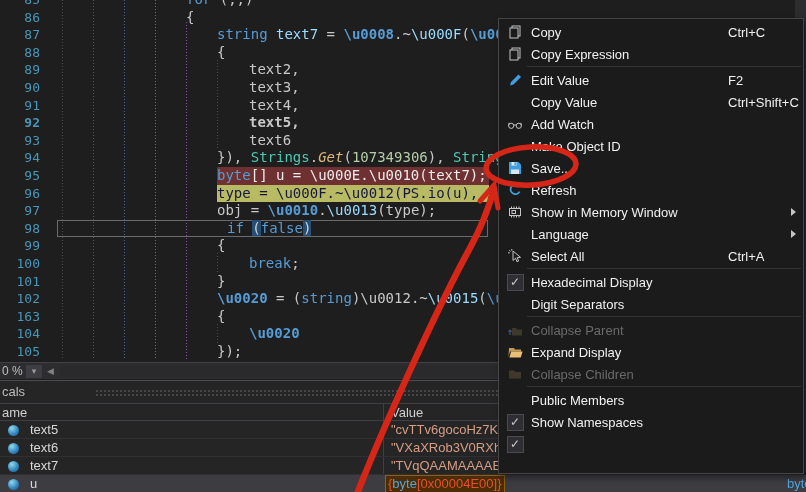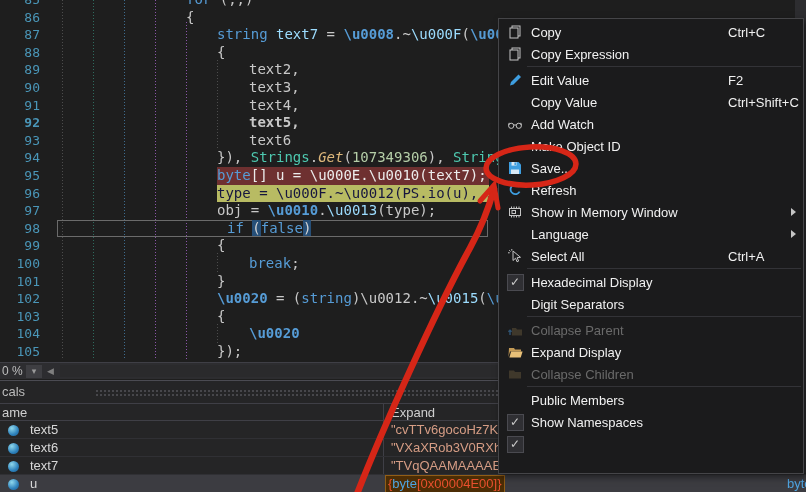--- a/index.html
+++ b/index.html
@@ -97,39 +97,39 @@
         <div class="cl" style="top: 131.8px;"><span class="ln">93</span><span class="ct" style="left: 249px;"><span class="tk-p">text6</span></span></div>
         <div class="cl" style="top: 149.4px;"><span class="ln">94</span><span class="ct" style="left: 217px;"><span class="tk-p">}), </span><span class="tk-t">Strings</span><span class="tk-p">.</span><span class="tk-m">Get</span><span class="tk-p">(</span><span class="tk-n">107349306</span><span class="tk-p">), </span><span class="tk-t">Strings</span></span></div>
         <div class="cl" style="top: 167px;"><span class="bar red"></span><span class="ln">95</span><span class="ct" style="left: 217px;"><span class="tk-k">byte</span><span class="tk-w">[] u = \u000E.\u0010(text7);</span></span></div>
         <div class="cl" style="top: 184.6px;"><span class="bar yellow"></span><span class="ln">96</span><span class="ct" style="left: 217px;"><span class="tk-d">type = \u000F.~\u0012(PS.io(u), Str</span></span></div>
         <div class="cl" style="top: 202.2px;"><span class="ln">97</span><span class="ct" style="left: 217px;"><span class="tk-p">obj = </span><span class="tk-kb">\u0010</span><span class="tk-p">.</span><span class="tk-i">\u0013</span><span class="tk-p">(type);</span></span></div>
         <div class="cl" style="top: 219.8px;"><span class="curbox"></span><span class="ln">98</span><span class="ct" style="left: 217px; margin-left: 10px;"><span class="tk-k">if</span><span class="tk-p"> </span><span class="tk-b">(</span><span class="tk-k">false</span><span class="tk-b">)</span></span></div>
         <div class="cl" style="top: 237.4px;"><span class="ln">99</span><span class="ct" style="left: 217px;"><span class="tk-p">{</span></span></div>
         <div class="cl" style="top: 255px;"><span class="ln">100</span><span class="ct" style="left: 249px;"><span class="tk-k">break</span><span class="tk-p">;</span></span></div>
         <div class="cl" style="top: 272.6px;"><span class="ln">101</span><span class="ct" style="left: 217px;"><span class="tk-p">}</span></span></div>
         <div class="cl" style="top: 290.2px;"><span class="ln">102</span><span class="ct" style="left: 217px;"><span class="tk-kb">\u0020</span><span class="tk-p"> = (</span><span class="tk-k">string</span><span class="tk-p">)</span><span class="tk-p">\u0012</span><span class="tk-p">.~</span><span class="tk-i">\u0015</span><span class="tk-p">(</span><span class="tk-k">\u0</span></span></div>
-        <div class="cl" style="top: 307.8px;"><span class="ln">103</span><span class="ct" style="left: 217px;"><span class="tk-p">{</span></span></div>
+        <div class="cl" style="top: 307.8px;"><span class="ln">163</span><span class="ct" style="left: 217px;"><span class="tk-p">{</span></span></div>
         <div class="cl" style="top: 325.4px;"><span class="ln">104</span><span class="ct" style="left: 249px;"><span class="tk-kb">\u0020</span></span></div>
         <div class="cl" style="top: 343px;"><span class="ln">105</span><span class="ct" style="left: 217px;"><span class="tk-p">});</span></span></div>
       </div>
   </div>
 
   <div class="hbar">
     <span class="zoomlbl">0 %</span>
     <span class="caret">▾</span>
     <span class="larr">◀</span>
     <span class="track"></span>
   </div>
 
   <div class="locals">
     <span class="ltitle">cals</span>
     <span class="lgrip"></span>
     <div class="lheader">
       <span class="hname">ame</span>
-      <span class="hvalue">Expand</span>
+      <span class="hvalue">Value</span>
     </div>
     <span class="vsep1"></span>
     <span class="vsep2"></span>
     <div id="locals-rows">
         <div class="lrow" style="top: 40px;">
           <span class="sph"></span>
           <span class="nm">text5</span>
           <span class="val">"cvTTv6gocoHz7Kz</span>
         </div>
         <div class="lrow" style="top: 58px;">

